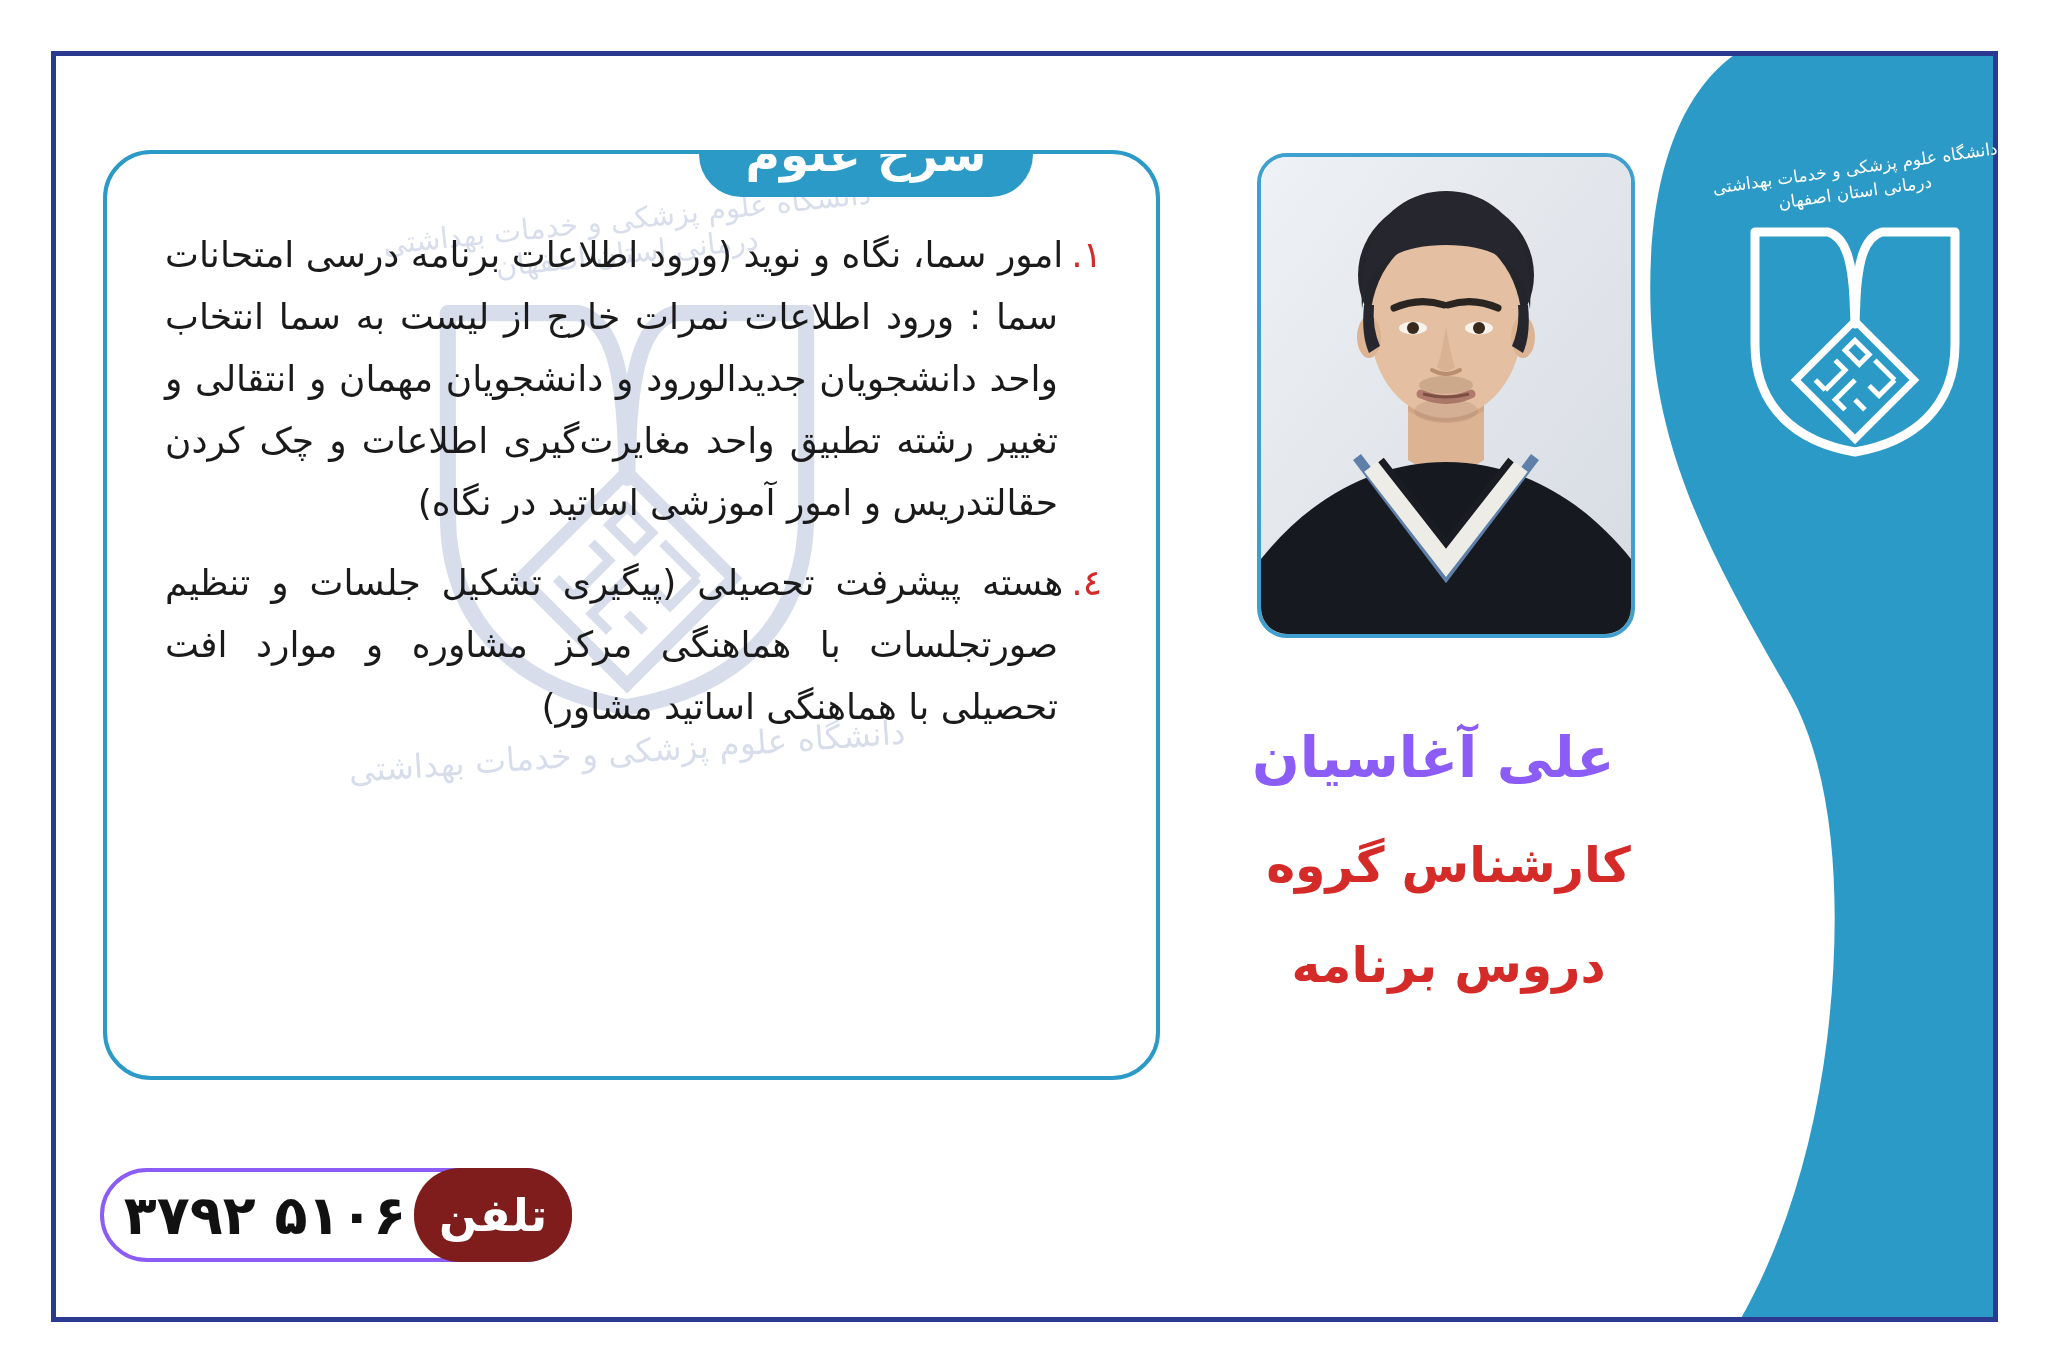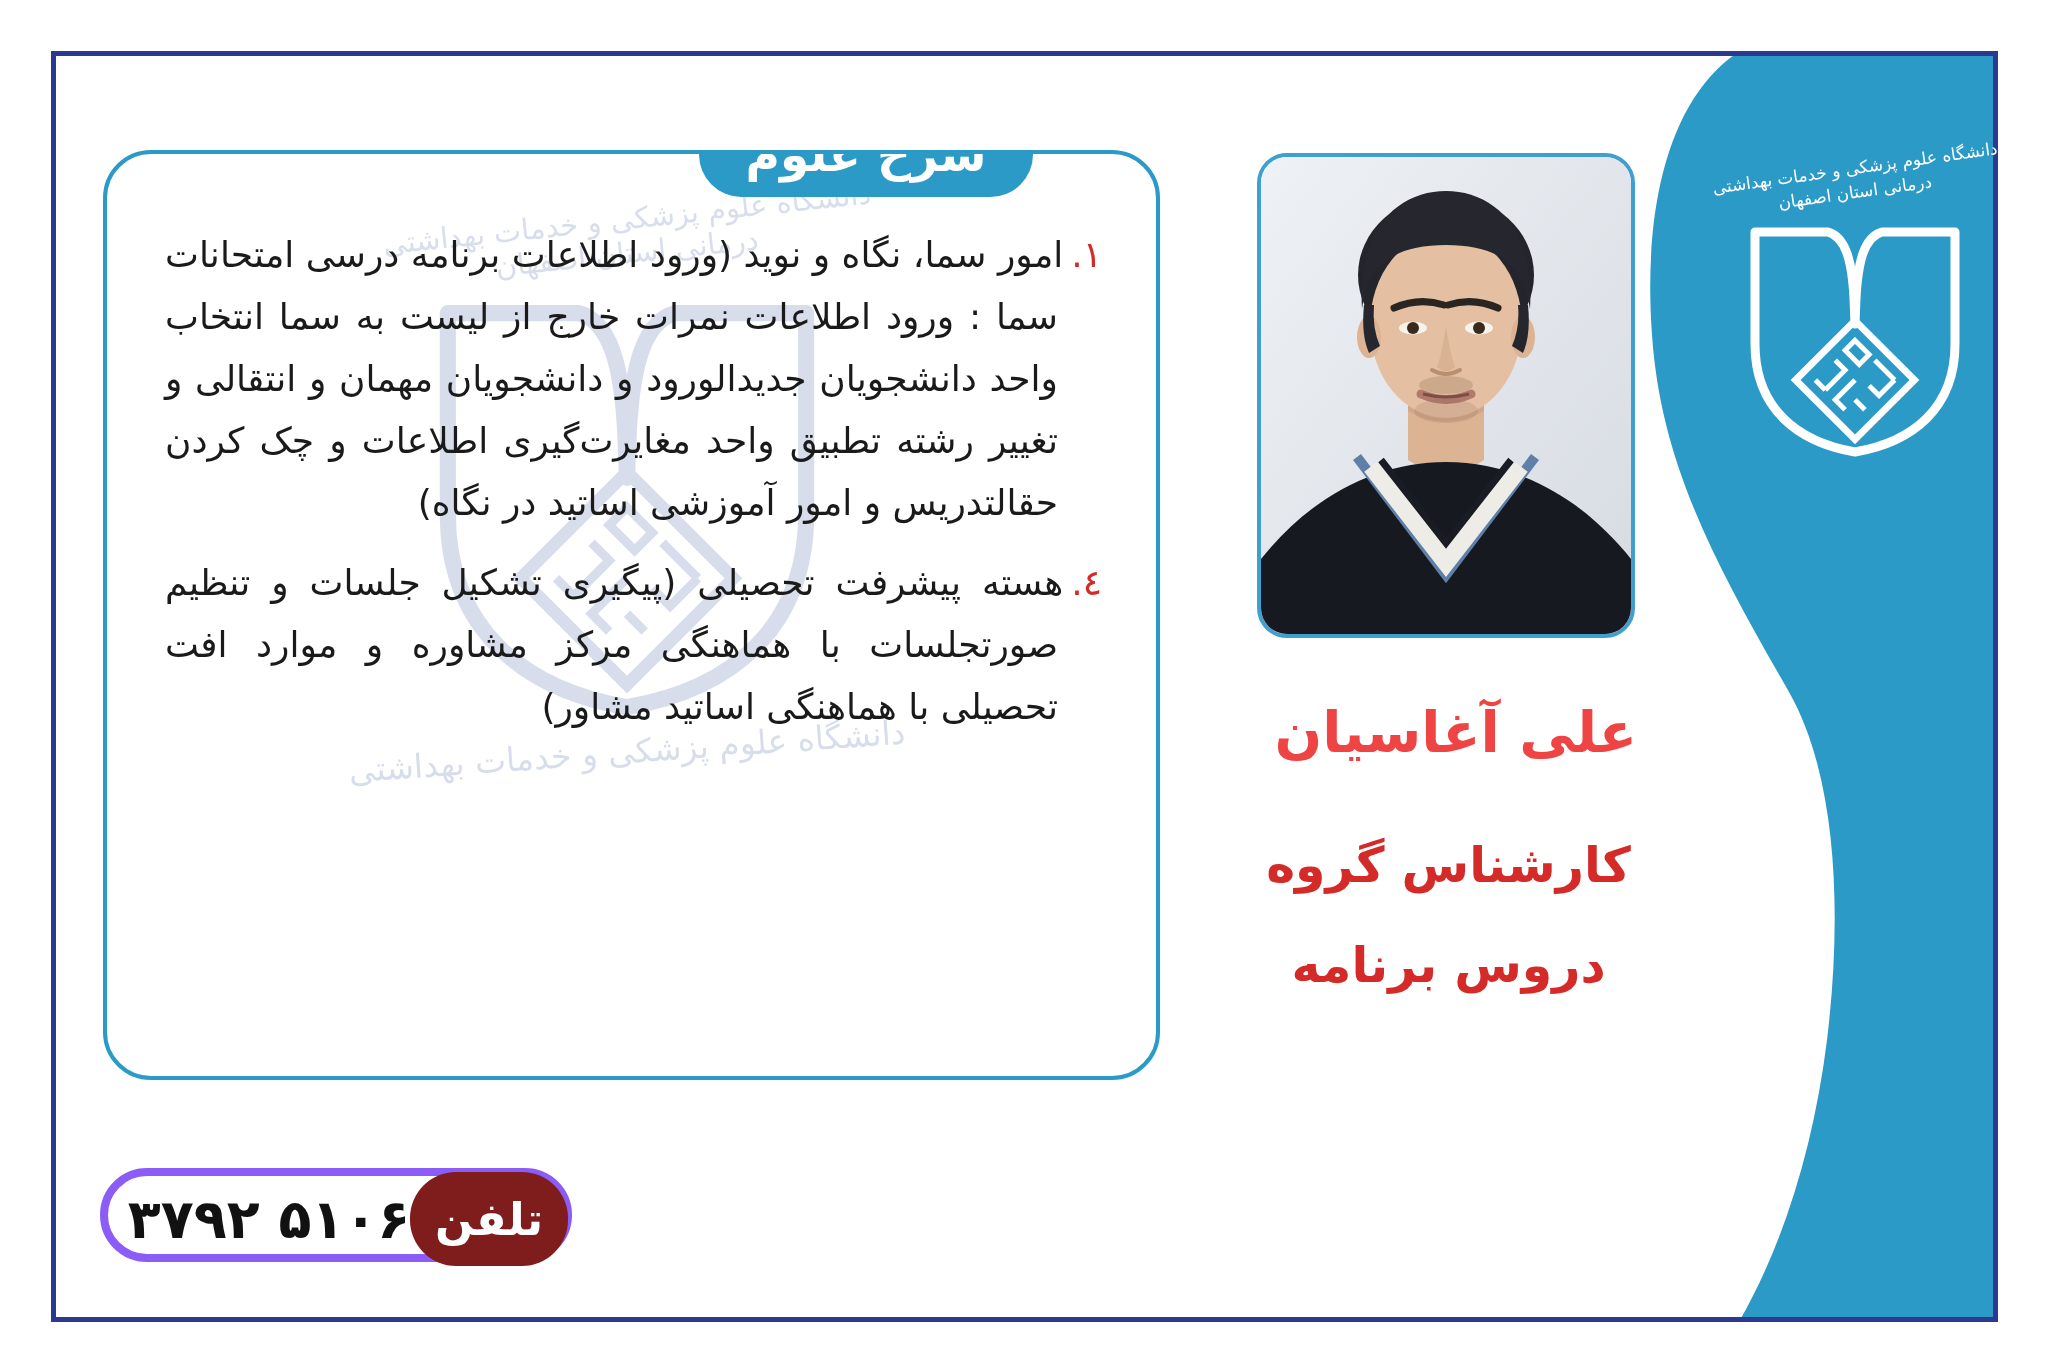--- a/index.html
+++ b/index.html
@@ -40,31 +40,31 @@
   .wm-shield{display:block;margin:18px auto 0;}
   .wm-bottom{font-size:33px;transform:rotate(-4deg);margin-top:14px;white-space:nowrap;}
   
   .photo{
     position:absolute;left:1257px;top:153px;width:370px;height:477px;z-index:3;
     border:4px solid #3FA0CF;border-radius:30px;overflow:hidden;box-sizing:content-box;
   }
   .photo svg{display:block;}
   
   .person-name{
-    position:absolute;left:1252px;top:700px;width:385px;z-index:3;direction:rtl;
-    text-align:right;color:#ef4444;font-size:56px;font-weight:bold;
+    position:absolute;left:1252px;top:725px;width:385px;z-index:3;direction:rtl;
+    text-align:left;color:#8b5cf6;font-size:56px;font-weight:bold;
   }
   .person-role{
     position:absolute;left:1256px;top:816px;width:385px;z-index:3;direction:rtl;
     text-align:center;color:#D42A28;font-size:49px;font-weight:bold;line-height:100px;
   }
   
   .phone-box{
     position:absolute;left:100px;top:1168px;width:472px;height:94px;z-index:3;
-    border:8px solid #8b5cf6;border-radius:47px;box-sizing:border-box;
+    border:4px solid #8b5cf6;border-radius:47px;box-sizing:border-box;
   }
   .phone-number{
     position:absolute;left:0;top:0;width:322px;height:86px;display:flex;align-items:center;justify-content:center;
     color:#111111;font-size:54px;font-weight:bold;direction:ltr;unicode-bidi:isolate;letter-spacing:2px;
   }
   .phone-pill{
     position:absolute;right:-4px;top:-4px;width:158px;height:94px;background:#7f1d1d;border-radius:46px;
     display:flex;align-items:center;justify-content:center;color:#ffffff;font-size:45px;font-weight:bold;
   }
   

